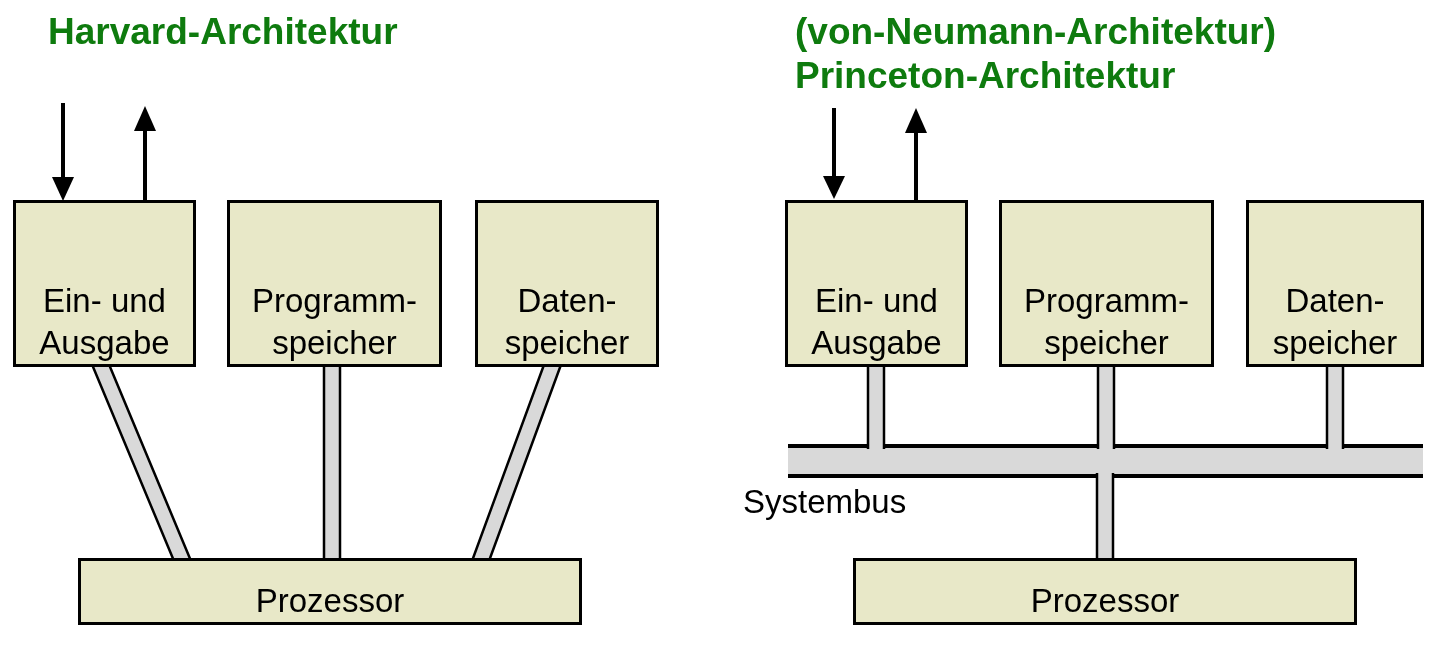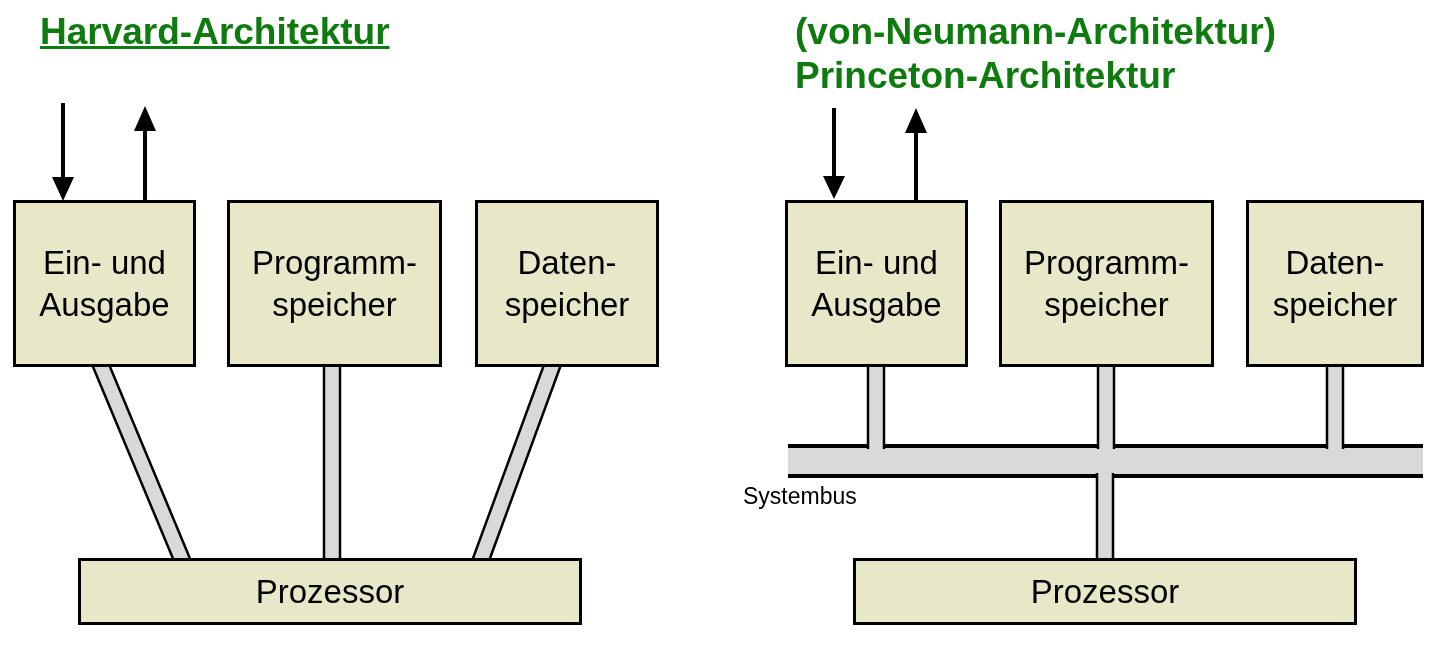--- a/index.html
+++ b/index.html
@@ -21,50 +21,50 @@
     width: 1448px; height: 655px;
   }
   .title {
     position: absolute;
     color: var(--title-green, #0e7b0e);
     font-weight: bold;
     font-size: 37px;
     line-height: 44px;
     white-space: nowrap;
   }
-  .harvard-title { left: 40px; top: 10px; text-decoration: underline; }
+  .harvard-title { left: 48px; top: 10px; }
   .princeton-title { left: 795px; top: 10px; }
   .node {
     position: absolute;
     box-sizing: border-box;
     background: var(--box-fill, #e8e8c8);
     border: 3px solid var(--box-border, #000000);
     display: flex;
     flex-direction: column;
     align-items: center;
-    justify-content: center;
+    justify-content: flex-end;
     font-size: 33px;
     line-height: 42px;
     color: #000000;
     text-align: center;
     z-index: 2;
   }
   .h-box-io      { left: 13px;   top: 200px; width: 183px; height: 167px; }
   .h-box-program { left: 227px;  top: 200px; width: 215px; height: 167px; }
   .h-box-data    { left: 475px;  top: 200px; width: 184px; height: 167px; }
   .h-processor   { left: 78px;   top: 558px; width: 504px; height: 67px; }
   .p-box-io      { left: 785px;  top: 200px; width: 183px; height: 167px; }
   .p-box-program { left: 999px;  top: 200px; width: 215px; height: 167px; }
   .p-box-data    { left: 1246px; top: 200px; width: 178px; height: 167px; }
   .p-processor   { left: 853px;  top: 558px; width: 504px; height: 67px; }
   .bus-label {
     position: absolute;
     left: 743px;
     top: 483px;
-    font-size: 23px;
+    font-size: 33px;
     color: #000000;
     white-space: nowrap;
     z-index: 2;
   }
   svg { display: block; }
 </style>
 </head>
 <body>
 
 <div class="canvas">

